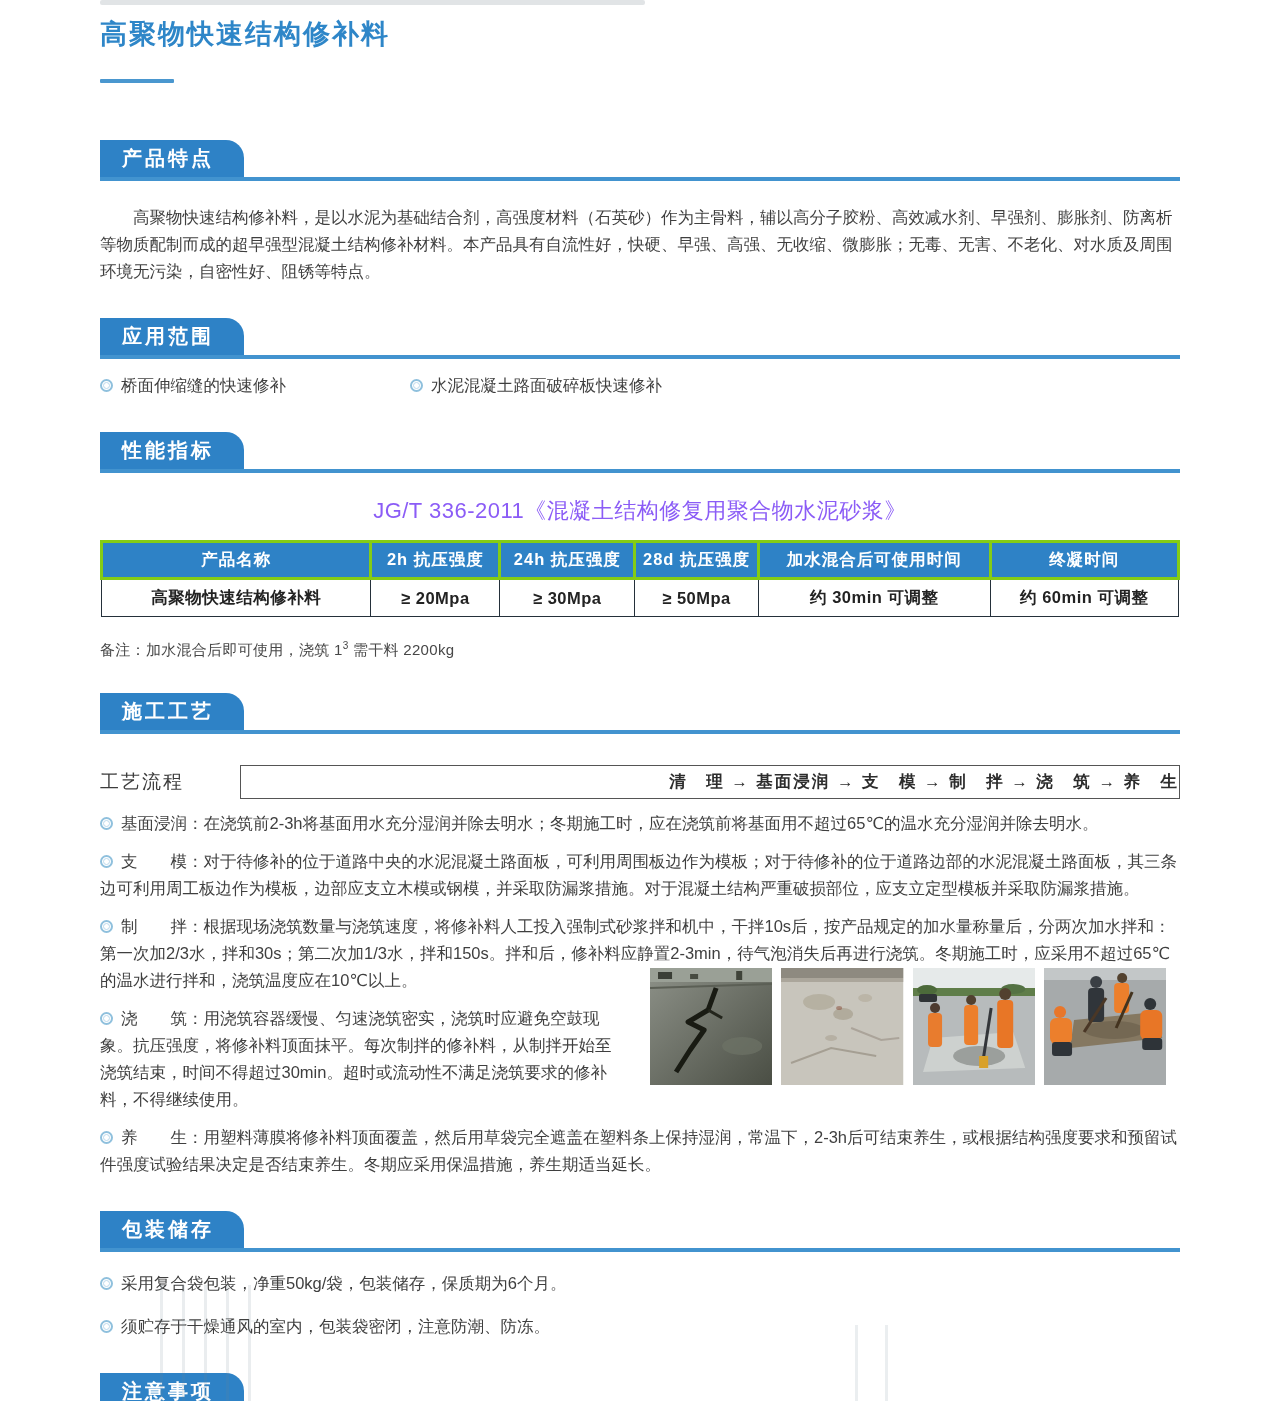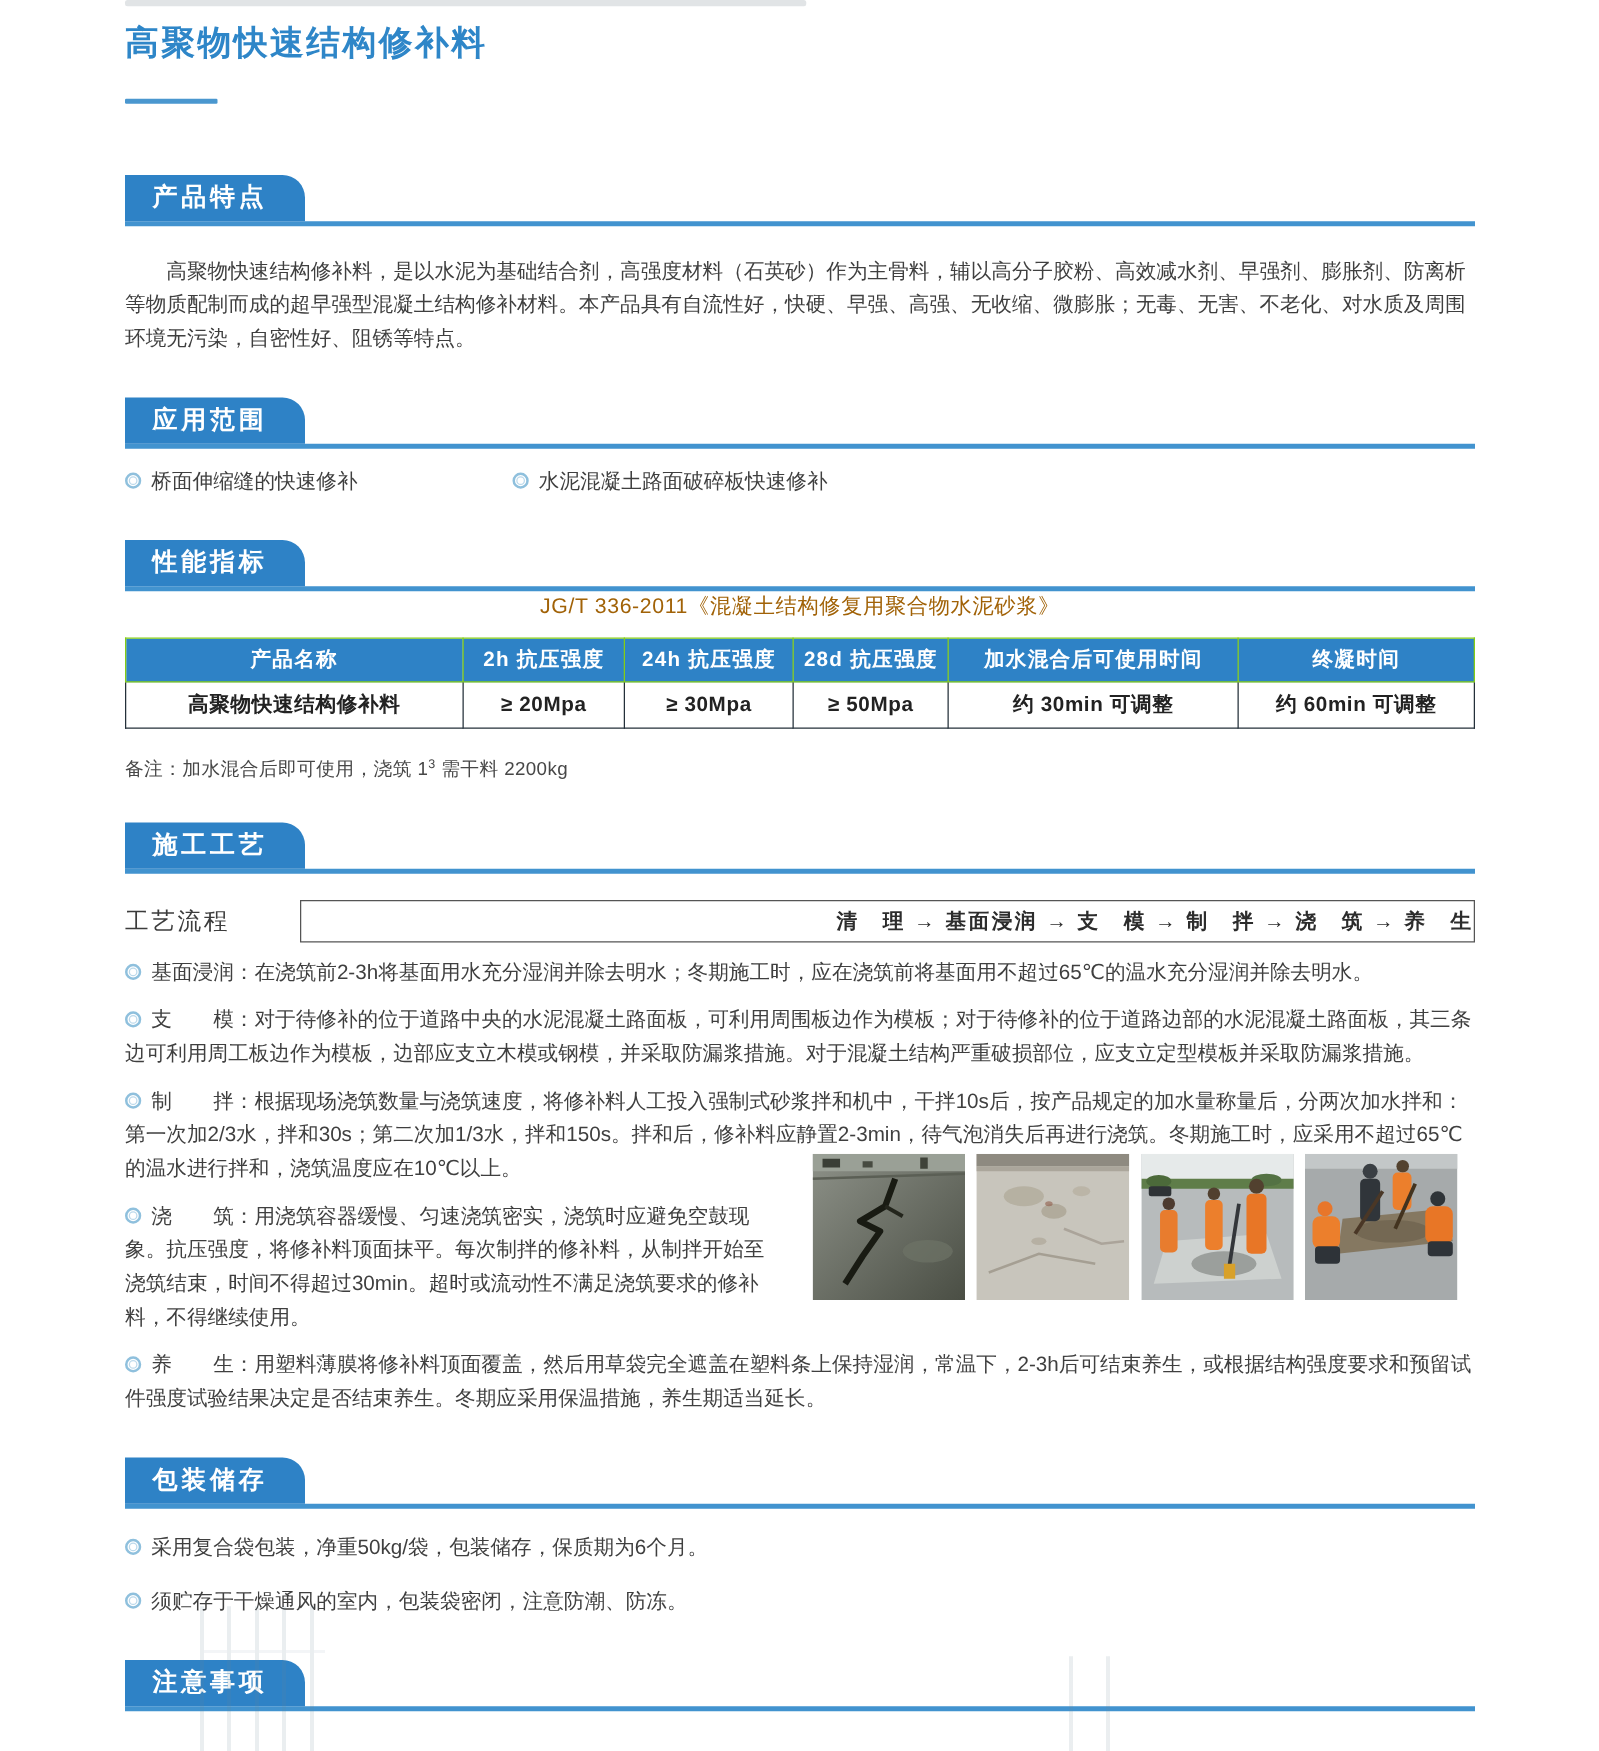--- a/index.html
+++ b/index.html
@@ -62,39 +62,39 @@
     position:relative;vertical-align:-1px;margin-right:8px;
   }
   .bullet::after{
     content:'';position:absolute;left:1px;top:1px;right:1px;bottom:1px;
     border:1.5px solid #bcd9eb;border-radius:50%;
   }
   .li{font-size:16.5px;line-height:27px;}
   .app-row{display:flex;margin-top:13px;}
   .app-row .li:first-child{width:310px;}
   .standard-line{
-    text-align:center;font-size:17px;color:#a16207;letter-spacing:.5px;
+    text-align:center;font-size:22px;color:#8b5cf6;margin-top:23px;letter-spacing:.5px;
   }
   table.perf{
     width:100%;border-collapse:collapse;margin-top:14px;
     font-size:16.5px;
   }
   table.perf th{
     background:var(--blue);color:#fff;font-weight:bold;
-    padding:6px 4px;border:1px solid #84cc16;letter-spacing:1px;
+    padding:6px 4px;border:3px solid #84cc16;letter-spacing:1px;
   }
   table.perf td{
     background:#fff;color:#222;font-weight:600;
     text-align:center;padding:7px 4px;border:1px solid #24303a;letter-spacing:.5px;
   }
   .col-name{width:25%;}.col-2h{width:12%;}.col-24h{width:12.5%;}
   .col-28d{width:11.5%;}.col-mix{width:21.5%;}.col-final{width:17.5%;}
   .note{font-size:15px;color:#474747;margin-top:23px;letter-spacing:.3px;}
   .note sup{font-size:10px;}
-  .flow-row{display:flex;align-items:center;margin-top:21px;}
+  .flow-row{display:flex;align-items:center;margin-top:31px;}
   .flow-label{font-size:19px;color:#3c3c3c;letter-spacing:2px;flex:0 0 140px;}
   .flow-box{
     flex:1;border:1px solid #555;text-align:right;
     font-size:16.5px;font-weight:bold;color:#2c2c2c;
     padding:5px 0;letter-spacing:2px;
   }
   .step{margin-top:11px;}
   .photos{
     float:right;width:516px;height:117px;
     margin:-26px 14px 8px 24px;

